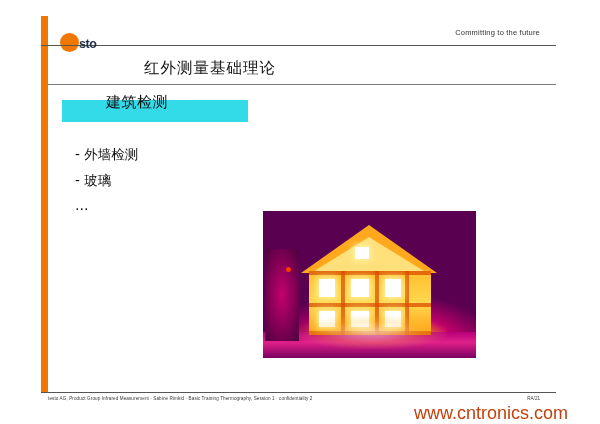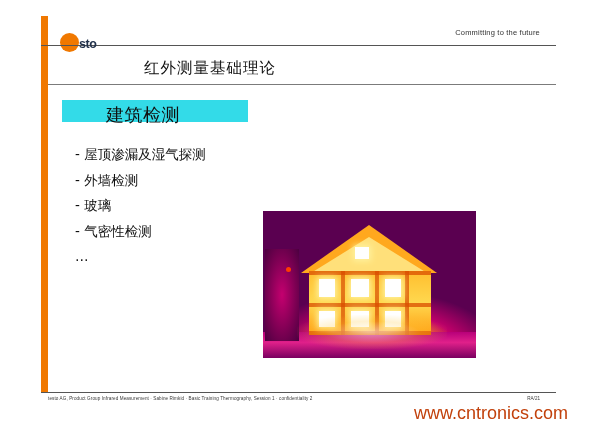--- a/index.html
+++ b/index.html
@@ -110,22 +110,22 @@
     position: absolute;
     left: 62px;
     top: 100px;
     width: 186px;
     height: 22px;
     background: #33dbe8;
   }
   .subtitle-text {
     position: absolute;
     left: 106px;
-    top: 103px;
-    font-size: 18px;
+    top: 93px;
+    font-size: 15px;
     color: #101010;
     font-family: "DejaVu Sans", sans-serif;
     letter-spacing: 0.5px;
   }
   
   .bullets {
     position: absolute;
     left: 75px;
     top: 142px;
     width: 200px;
@@ -261,24 +261,22 @@
 
   <div class="header-rule"></div>
 
   <div class="title-band"></div>
   <div class="slide-title">红外测量基础理论</div>
 
   <div class="subtitle-box"></div>
   <div class="subtitle-text">建筑检测</div>
 
   <div class="bullets">
-    <div class="bullet">- 屋顶渗漏及湿气探测</div>
     <div class="bullet">- 外墙检测</div>
     <div class="bullet">- 玻璃</div>
-    <div class="bullet">- 气密性检测</div>
     <div class="bullet">…</div>
   </div>
 
   <div class="thermal">
     <div class="th-sky"></div>
     <div class="th-ground"></div>
     <div class="th-tree"></div>
     <div class="th-roof"></div>
     <div class="th-roof2"></div>
     <div class="th-body"></div>

